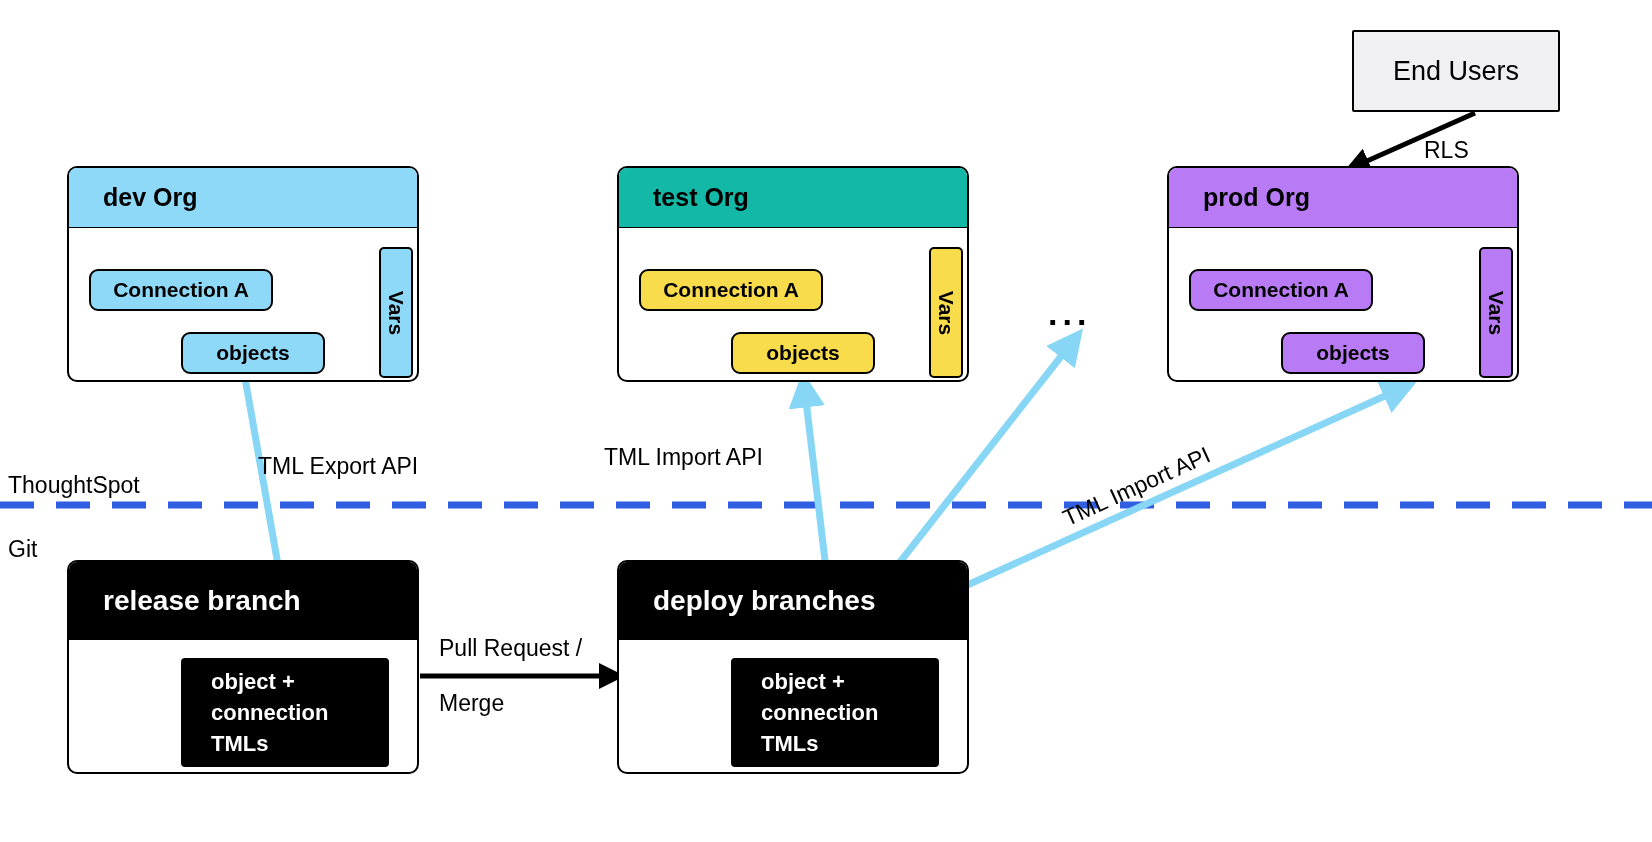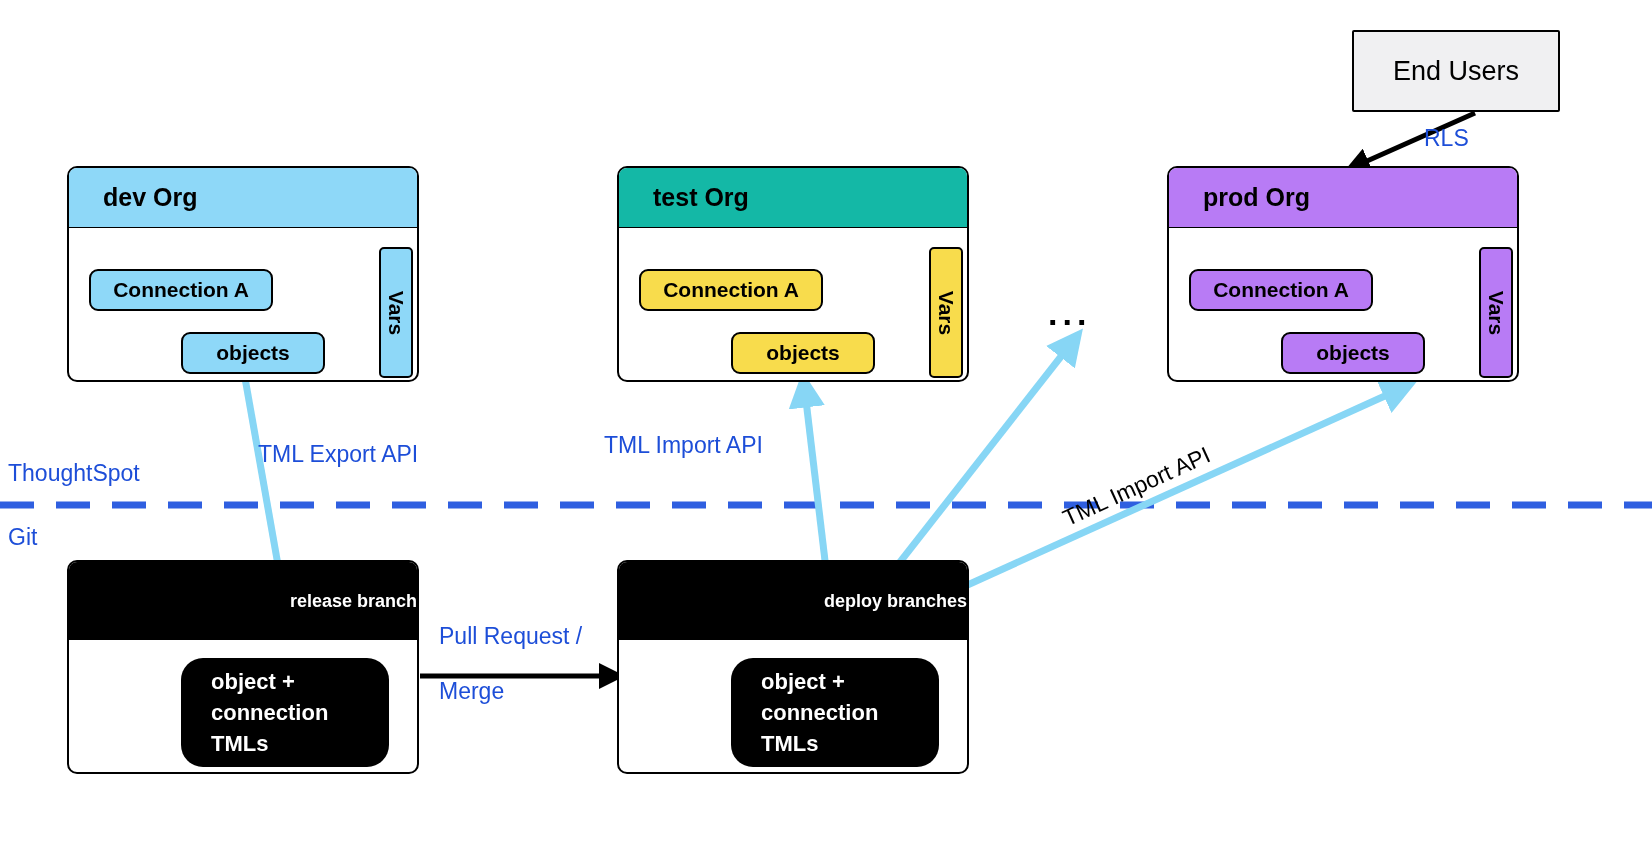--- a/index.html
+++ b/index.html
@@ -147,48 +147,48 @@
     position: absolute;
     left: 0;
     top: 0;
     width: 100%;
     height: 78px;
     background: #000000;
     display: flex;
     align-items: center;
     padding-left: 34px;
     box-sizing: border-box;
-    font-size: 18px;
+    font-size: 28px;
     font-weight: bold;
     color: #ffffff;
-    justify-content: flex-end;
   }
   .tml-pill {
     position: absolute;
     left: 112px;
     top: 96px;
     width: 208px;
     height: 109px;
     background: #000000;
-    border-radius: 22px;
+    border-radius: 4px;
     box-sizing: border-box;
     padding: 8px 0 0 30px;
     font-size: 22px;
     font-weight: bold;
     line-height: 1.42;
     color: #ffffff;
     white-space: pre-line;
   }
 
   
   .lbl {
     position: absolute;
     font-size: 23px;
-    color: #1d4ed8;
+    color: #000000;
     white-space: nowrap;
+    margin-top: 12px;
   }
   .ellipsis {
     position: absolute;
     left: 1048px;
     top: 294px;
     font-size: 34px;
     font-weight: bold;
     letter-spacing: 5px;
     color: #000000;
   }

